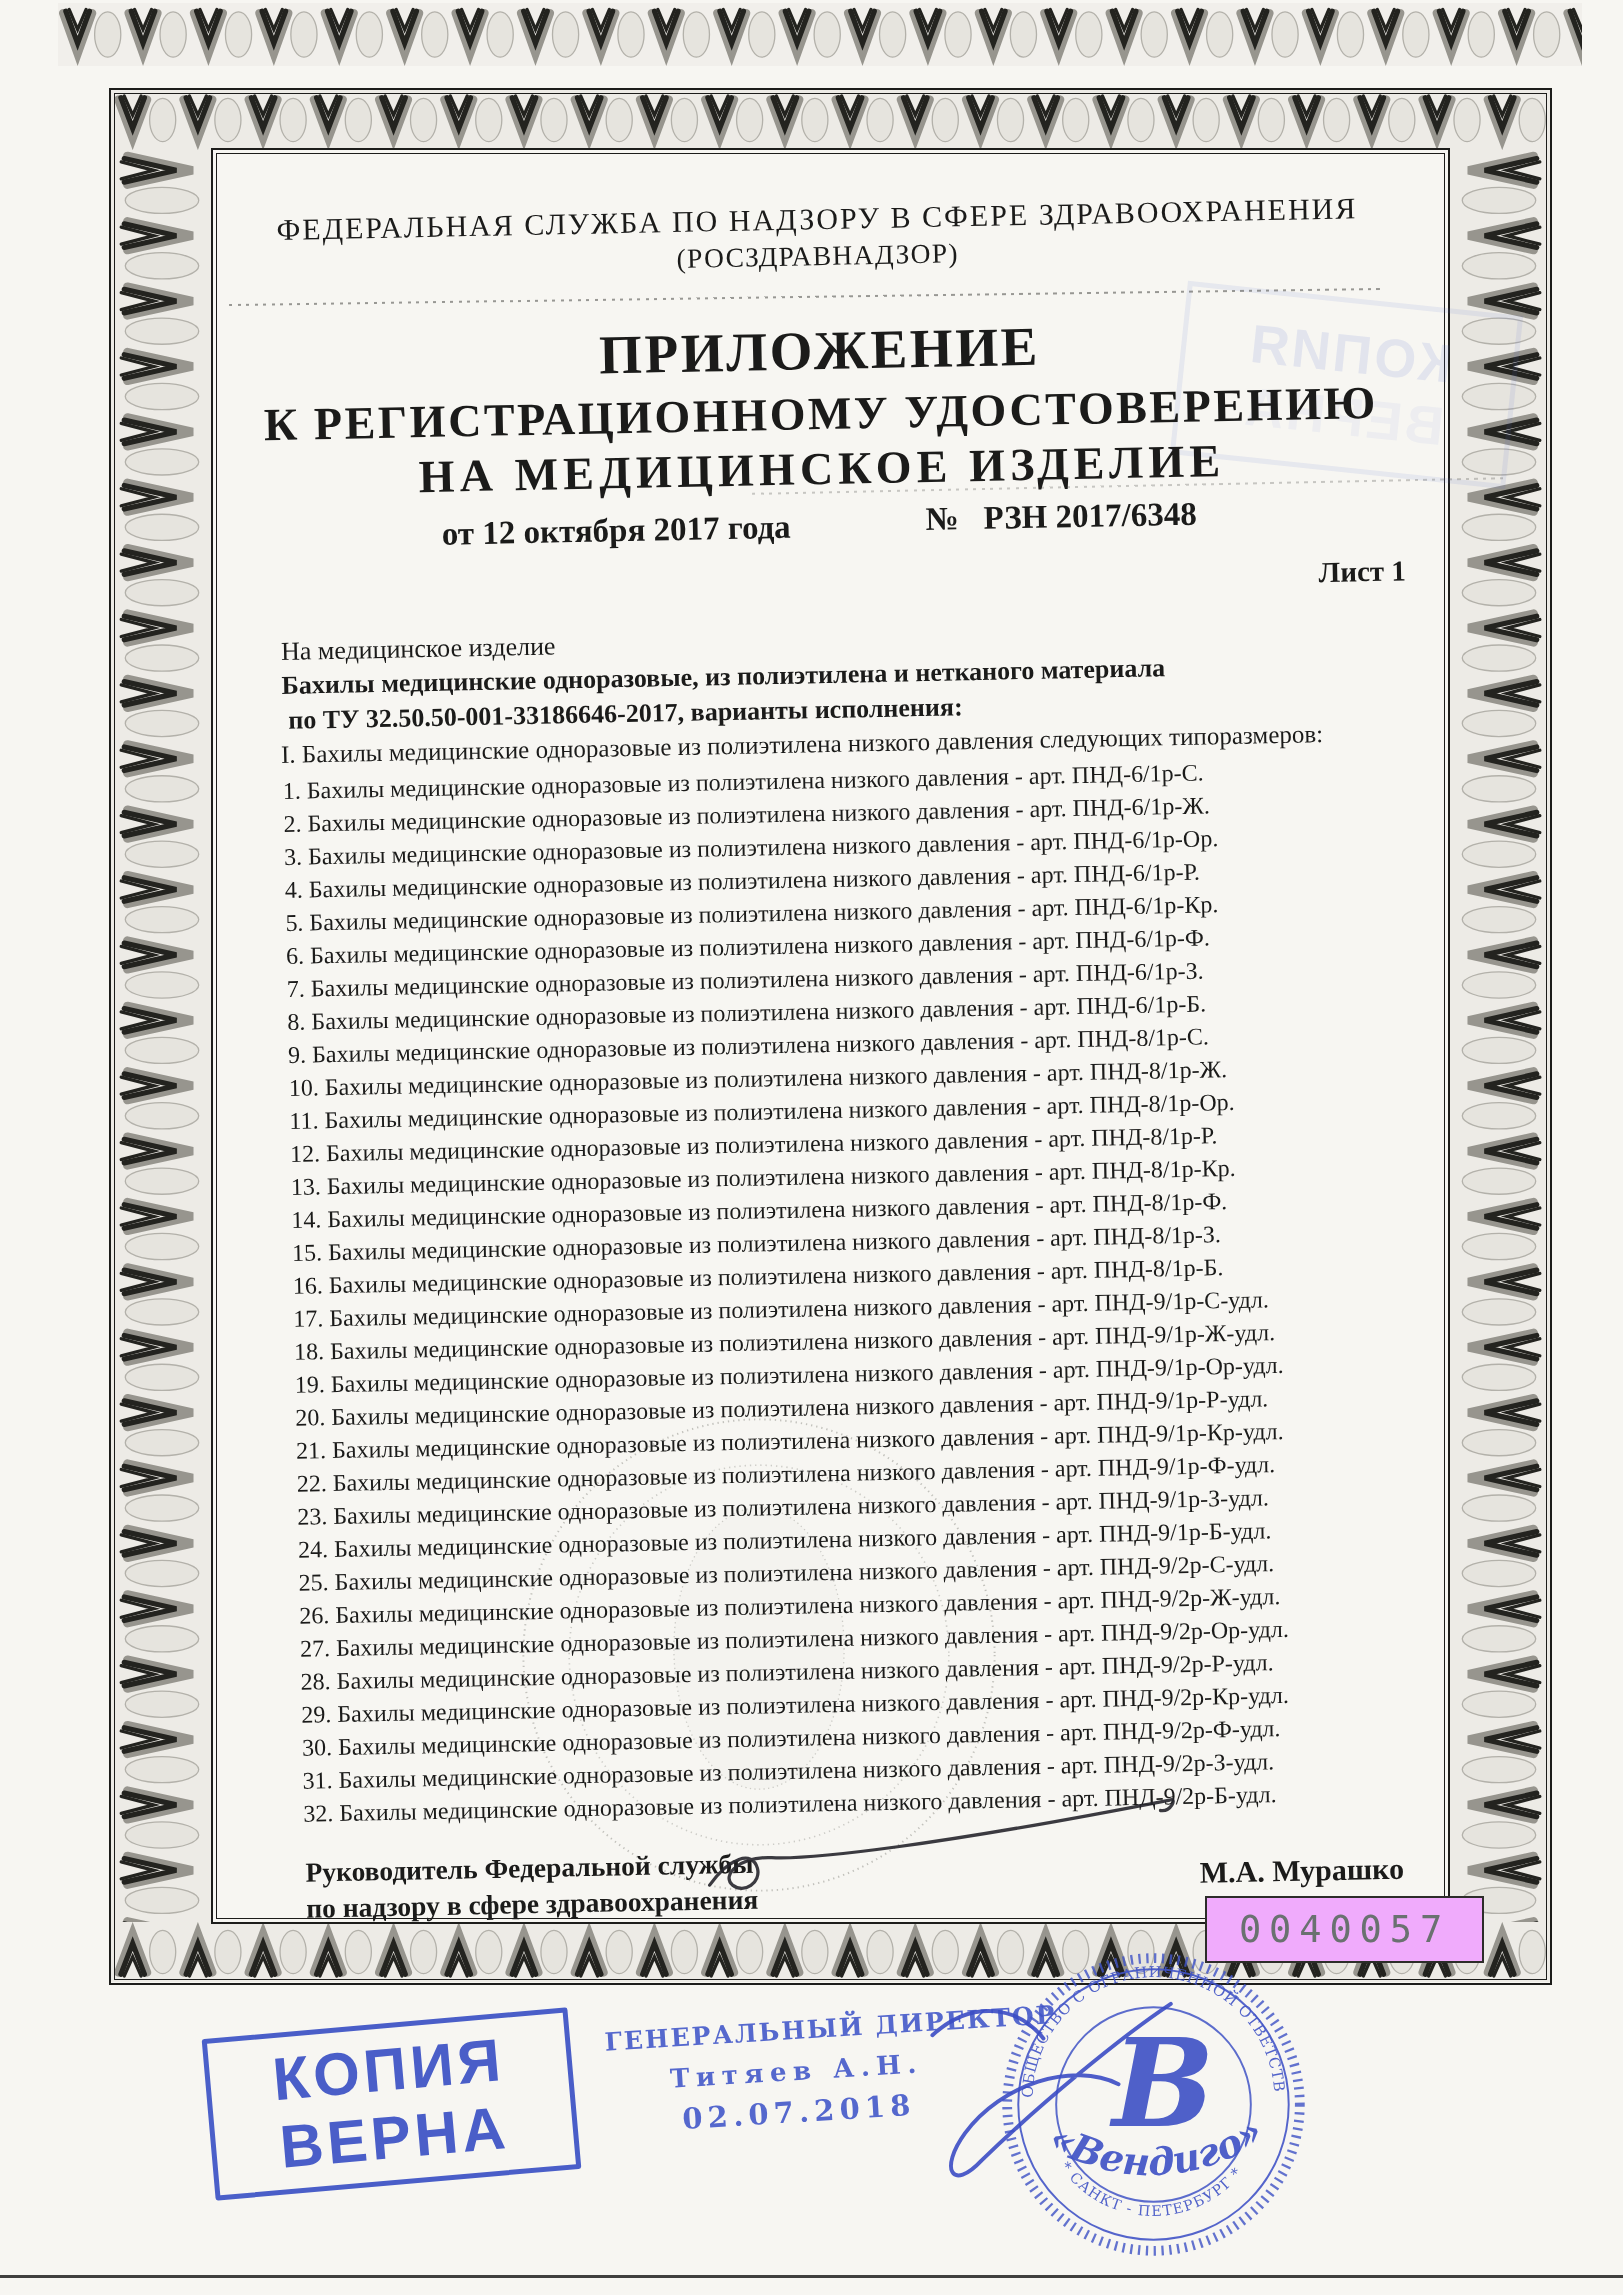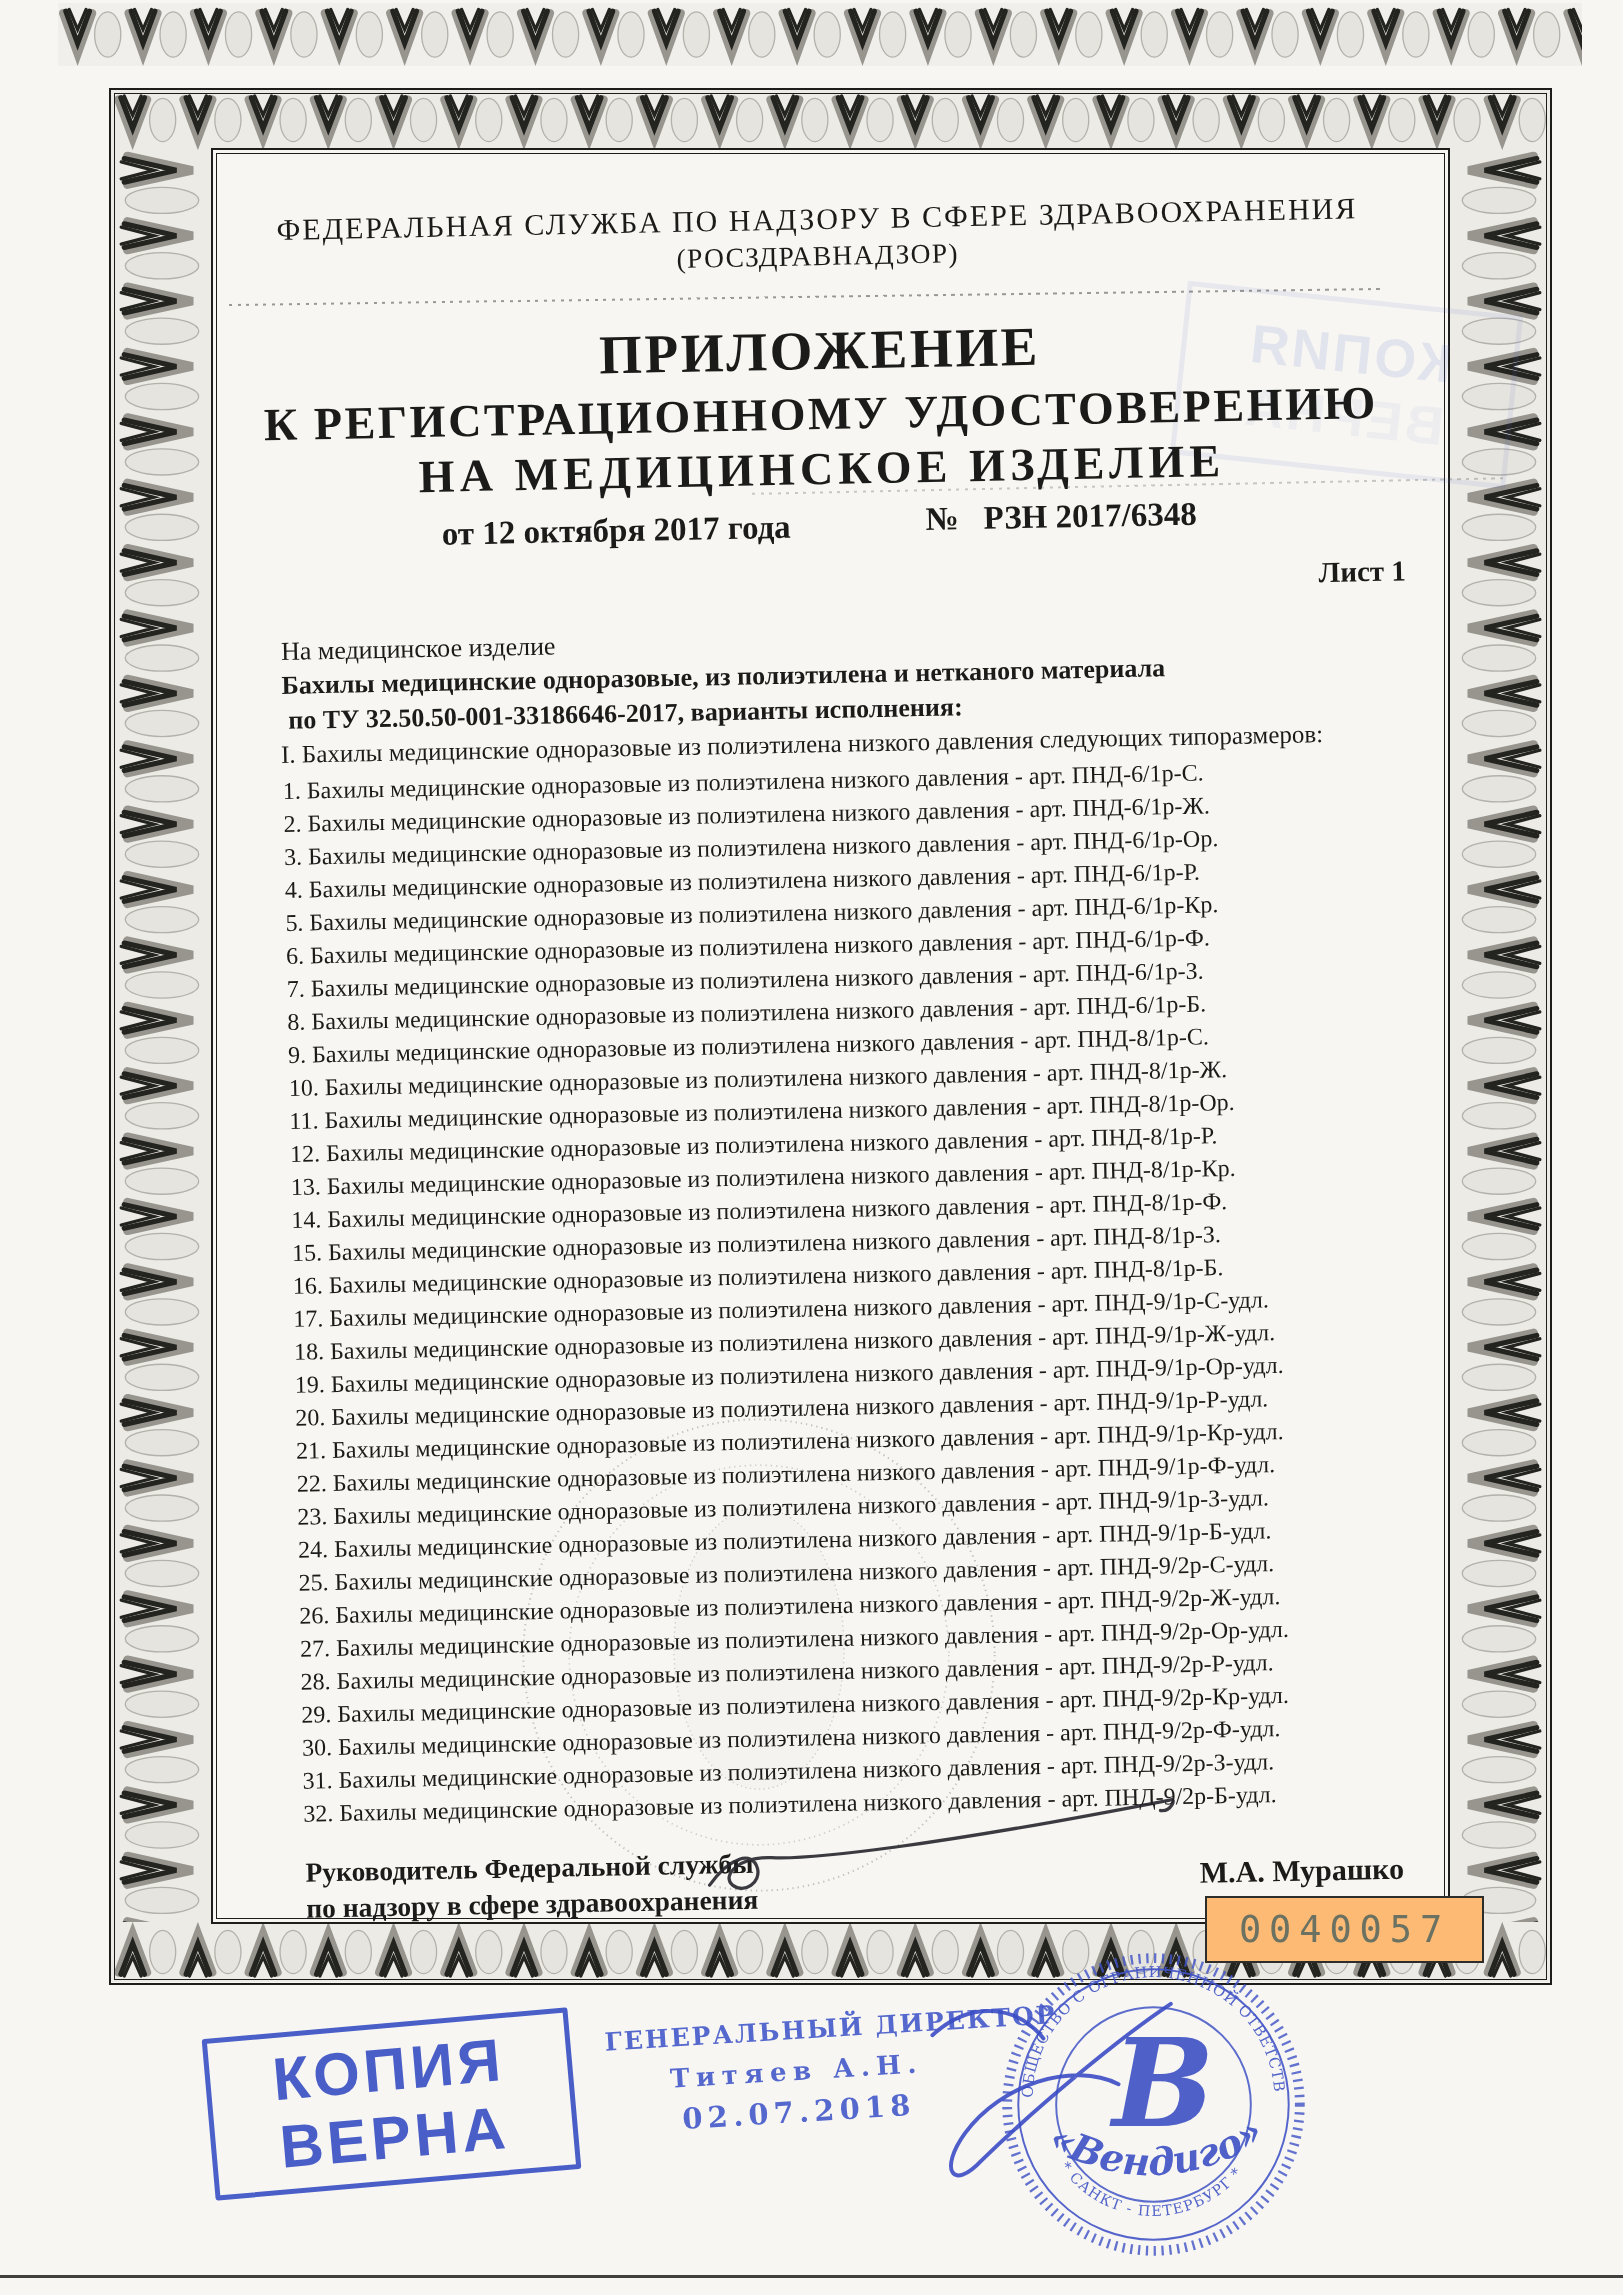--- a/index.html
+++ b/index.html
@@ -39,21 +39,21 @@
   .row{white-space:nowrap;}
   .role1{top:1696px;left:73px;font-size:27.5px;font-weight:700;}
   .role2{top:1732px;left:73px;font-size:27.5px;font-weight:700;}
   .signname{top:1713px;left:967px;font-size:30px;font-weight:700;}
   
   .speckle{position:absolute;height:2px;
            background:repeating-linear-gradient(90deg,#4a4a46 0 3.3px,transparent 3.3px 8.5px);}
   .sp1{left:229px;top:296px;width:1151px;opacity:.55;transform:rotate(-.8deg);}
   .sp2{left:752px;top:485px;width:752px;opacity:.28;transform:rotate(-1.2deg);}
   .scanline{position:absolute;left:0;top:2275px;width:1623px;height:2.6px;background:#20201e;opacity:.85;}
-  .formbox{position:absolute;left:1205px;top:1896px;width:275px;height:63px;background:#fdba74;
+  .formbox{position:absolute;left:1205px;top:1896px;width:275px;height:63px;background:#f0abfc;
            border:2px solid #2d2d2a;display:flex;align-items:center;justify-content:center;}
   .formbox span{font-family:"DejaVu Sans Mono",monospace;font-size:37px;letter-spacing:7.9px;
                 color:#5c6b61;opacity:.9;}
   
   .copy-stamp{position:absolute;left:208px;top:2023px;width:357px;height:152px;
               border:5.9px solid #3c52c5;border-radius:2.6px;transform:rotate(-5deg);
               display:flex;flex-direction:column;align-items:center;justify-content:center;
               color:#3c52c5;font-family:"Liberation Sans",sans-serif;font-weight:700;
               font-size:60px;line-height:68px;letter-spacing:3.9px;opacity:.92;}
   .dir-stamp{position:absolute;left:607px;top:2010px;width:379px;text-align:center;

